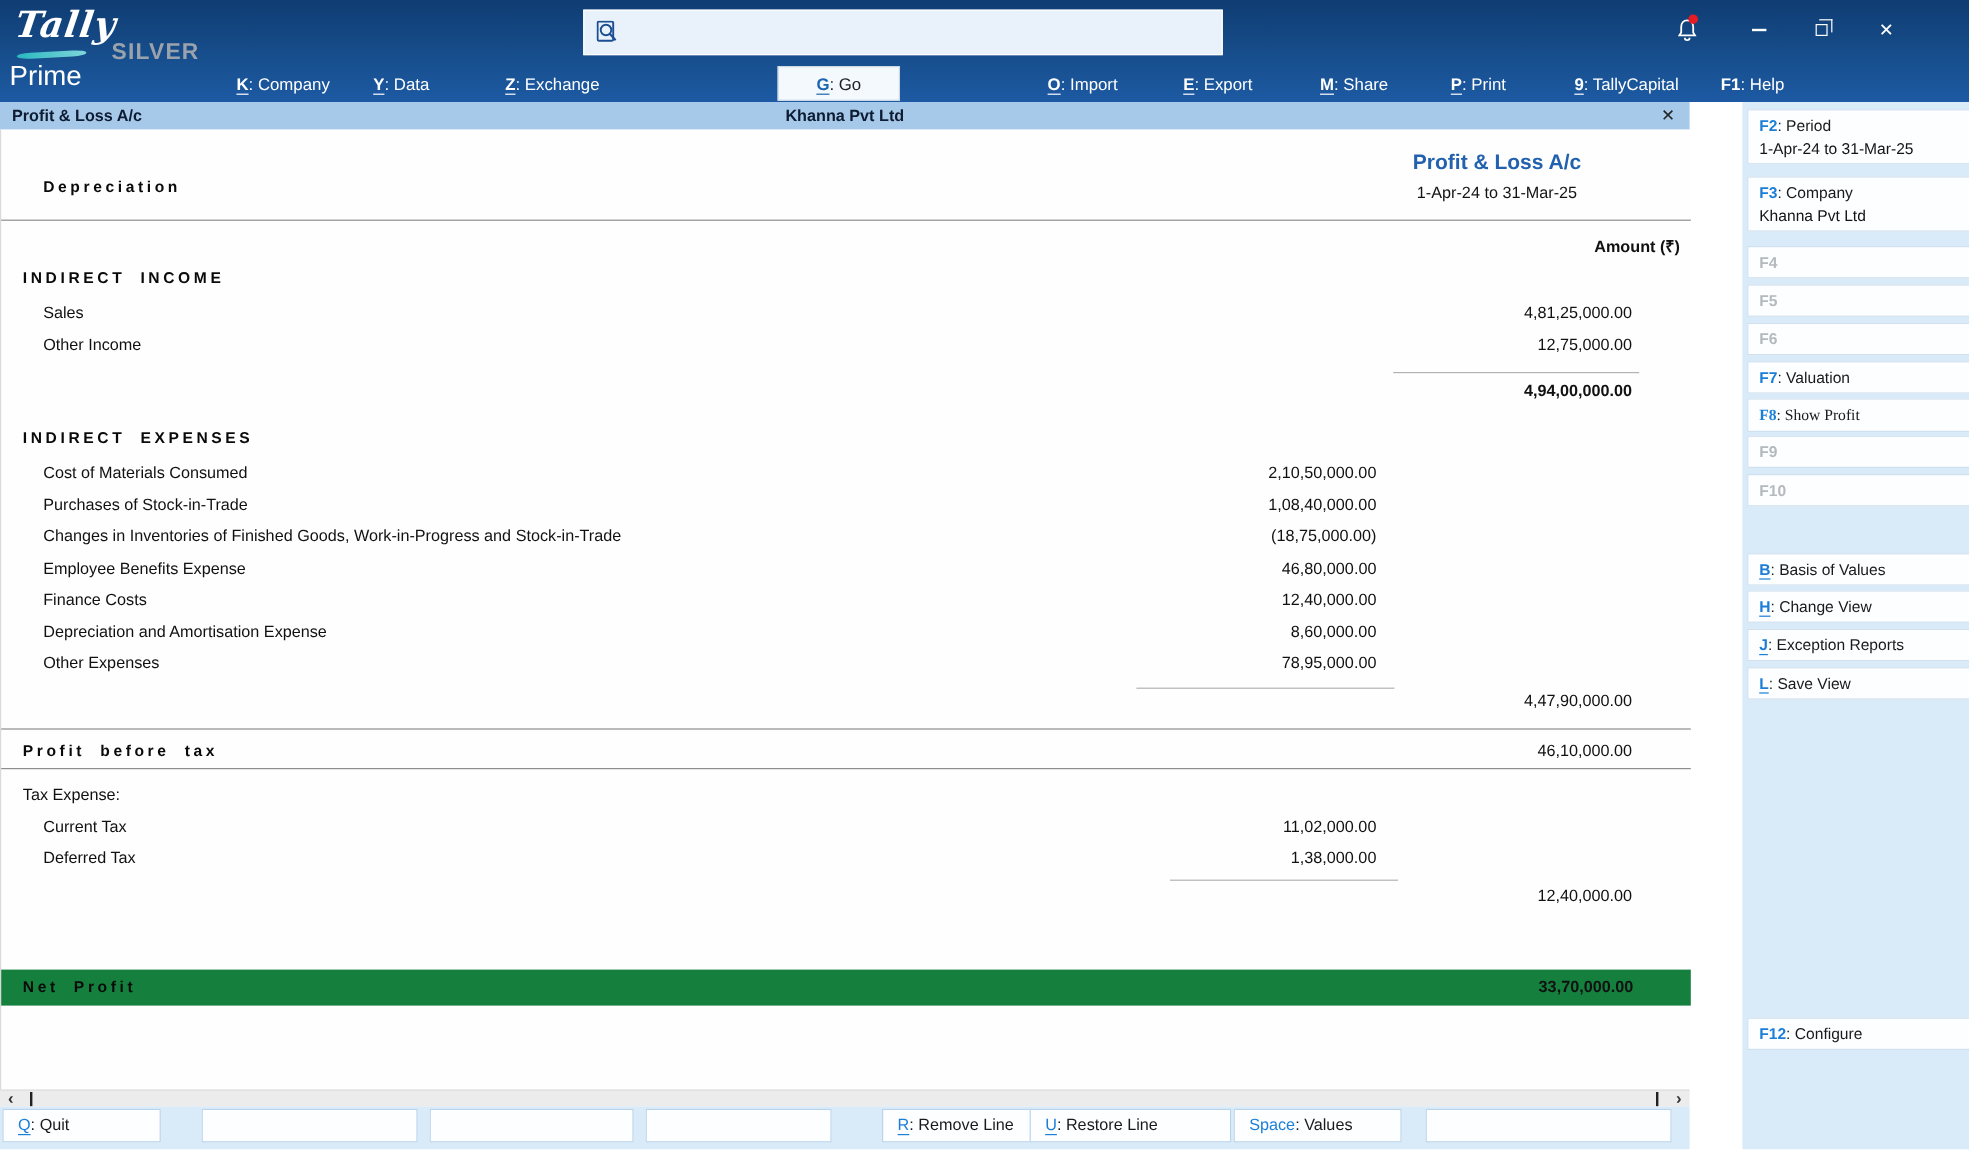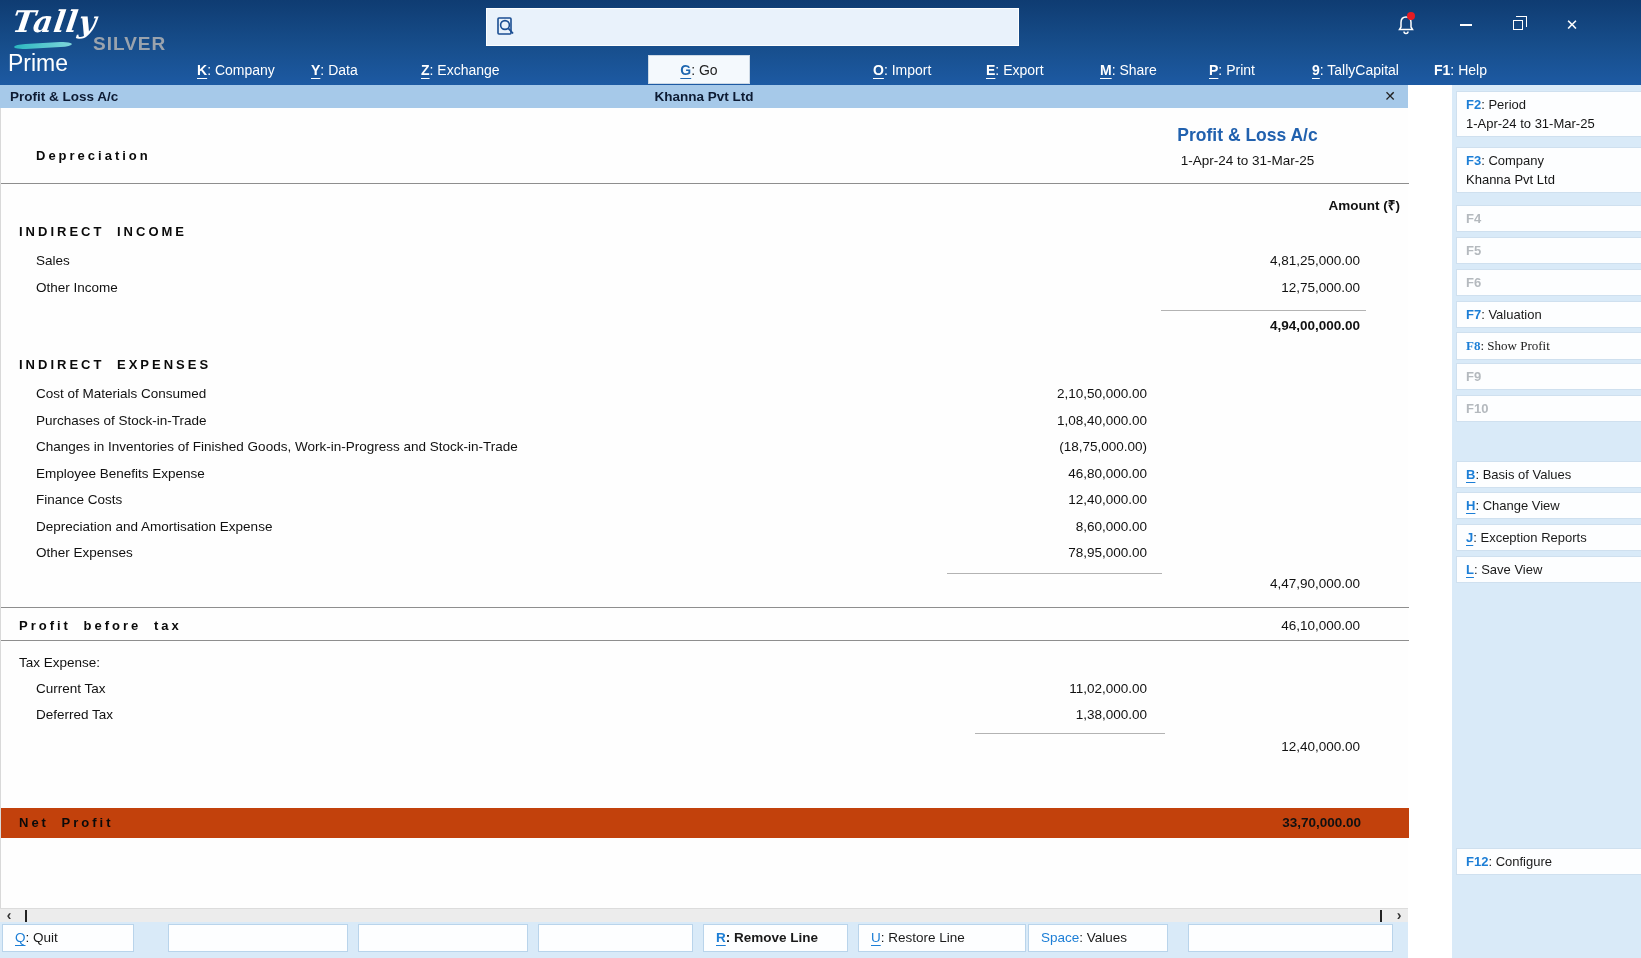--- a/index.html
+++ b/index.html
@@ -57,21 +57,21 @@
   .subline { position:absolute; border-top:1px solid #b3b3b3; }
   .lsb { font-weight:bold; letter-spacing:3px; word-spacing:6px; font-size:13px; color:#0a0a0a; }
   .amt { position:absolute; text-align:right; }
   .amt.inner { right:261px; }
   .amt.outer { right:48px; }
   .bold { font-weight:bold; }
   .rpt-title-wrap { position:absolute; left:1080px; top:17px; width:333px; text-align:center; }
   .rpt-title { color:#2161ae; font-weight:bold; font-size:17.5px; }
   .rpt-period { margin-top:7px; font-size:13.5px; color:#141414; }
 
-  .npband { position:absolute; left:0; top:700px; width:1408px; height:30px; background:#c2410c; }
+  .npband { position:absolute; left:0; top:700px; width:1408px; height:30px; background:#15803d; }
   .npband .lbl { position:absolute; left:18px; line-height:30px; }
   .npband .amt { line-height:30px; }
 
   
   .hscroll { position:absolute; left:0; top:908px; width:1408px; height:14px; background:#ececec;
     border-top:1px solid #dcdcdc; }
   .hscroll .arrow { position:absolute; top:0; height:14px; line-height:13px; font-size:14px; color:#333;
     width:14px; text-align:center; font-weight:bold; }
   .thumb { position:absolute; top:1px; width:2px; height:12px; background:#222; }
 
@@ -260,21 +260,21 @@
     <span class="arrow" style="right:2px;">›</span>
   </div>
 
   <div class="bottombar">
     <div class="bcell" style="left:2px; width:132px;">
       <span class="hk">Q</span><span class="sep">: </span><span>Quit</span>
     </div>
     <div class="bcell" style="left:168px; width:180px;"></div>
     <div class="bcell" style="left:358px; width:170px;"></div>
     <div class="bcell" style="left:538px; width:155px;"></div>
-    <div class="bcell" style="left:703px; width:145px;font-weight:bold;">
+    <div class="bcell" style="left:735px; width:145px;">
       <span class="hk">R</span><span class="sep">: </span><span>Remove Line</span>
     </div>
     <div class="bcell" style="left:858px; width:168px;">
       <span class="hk">U</span><span class="sep">: </span><span>Restore Line</span>
     </div>
     <div class="bcell" style="left:1028px; width:140px;">
       <span class="hk nou">Space</span><span class="sep">: </span><span>Values</span>
     </div>
     <div class="bcell" style="left:1188px; width:205px;"></div>
   </div>

